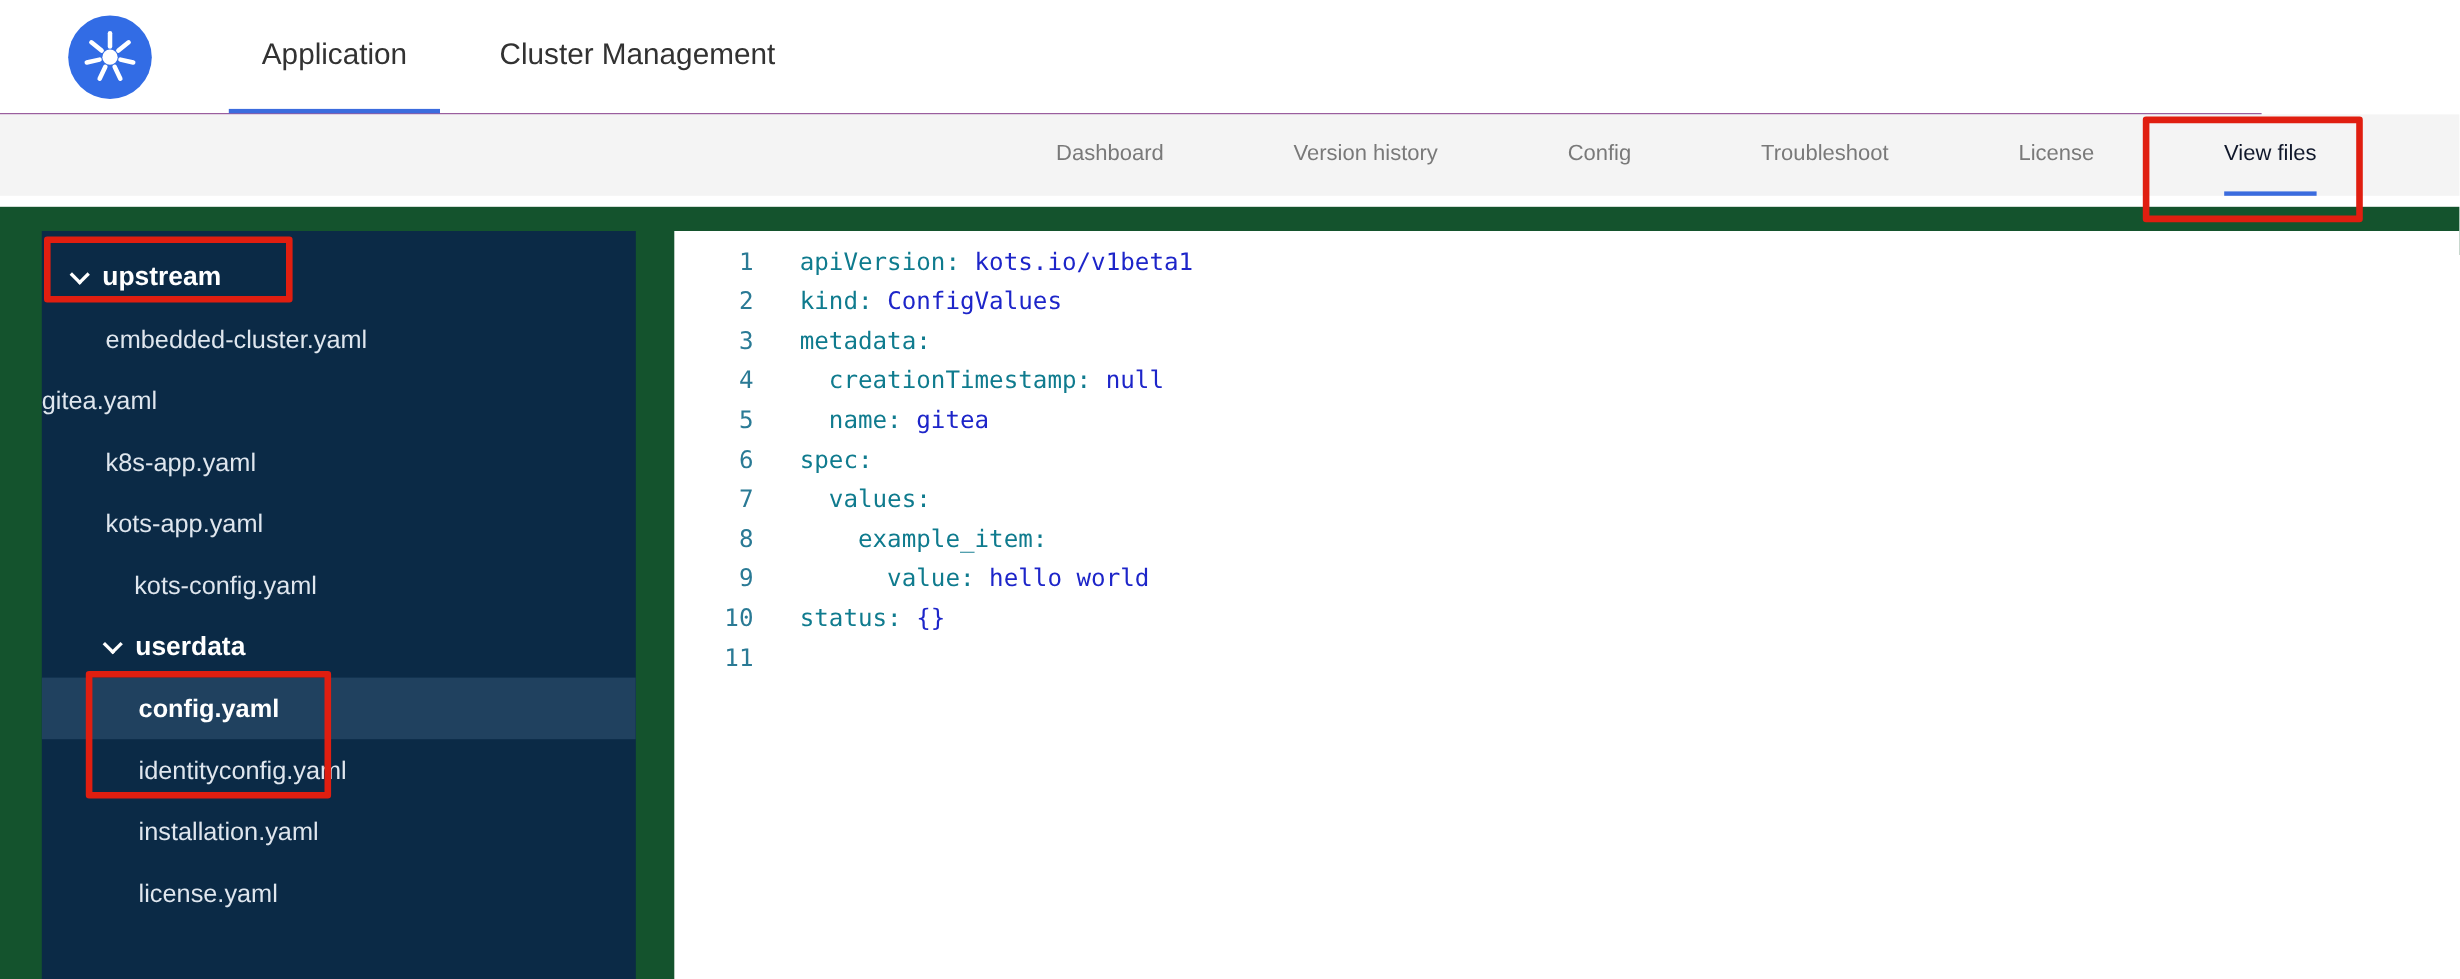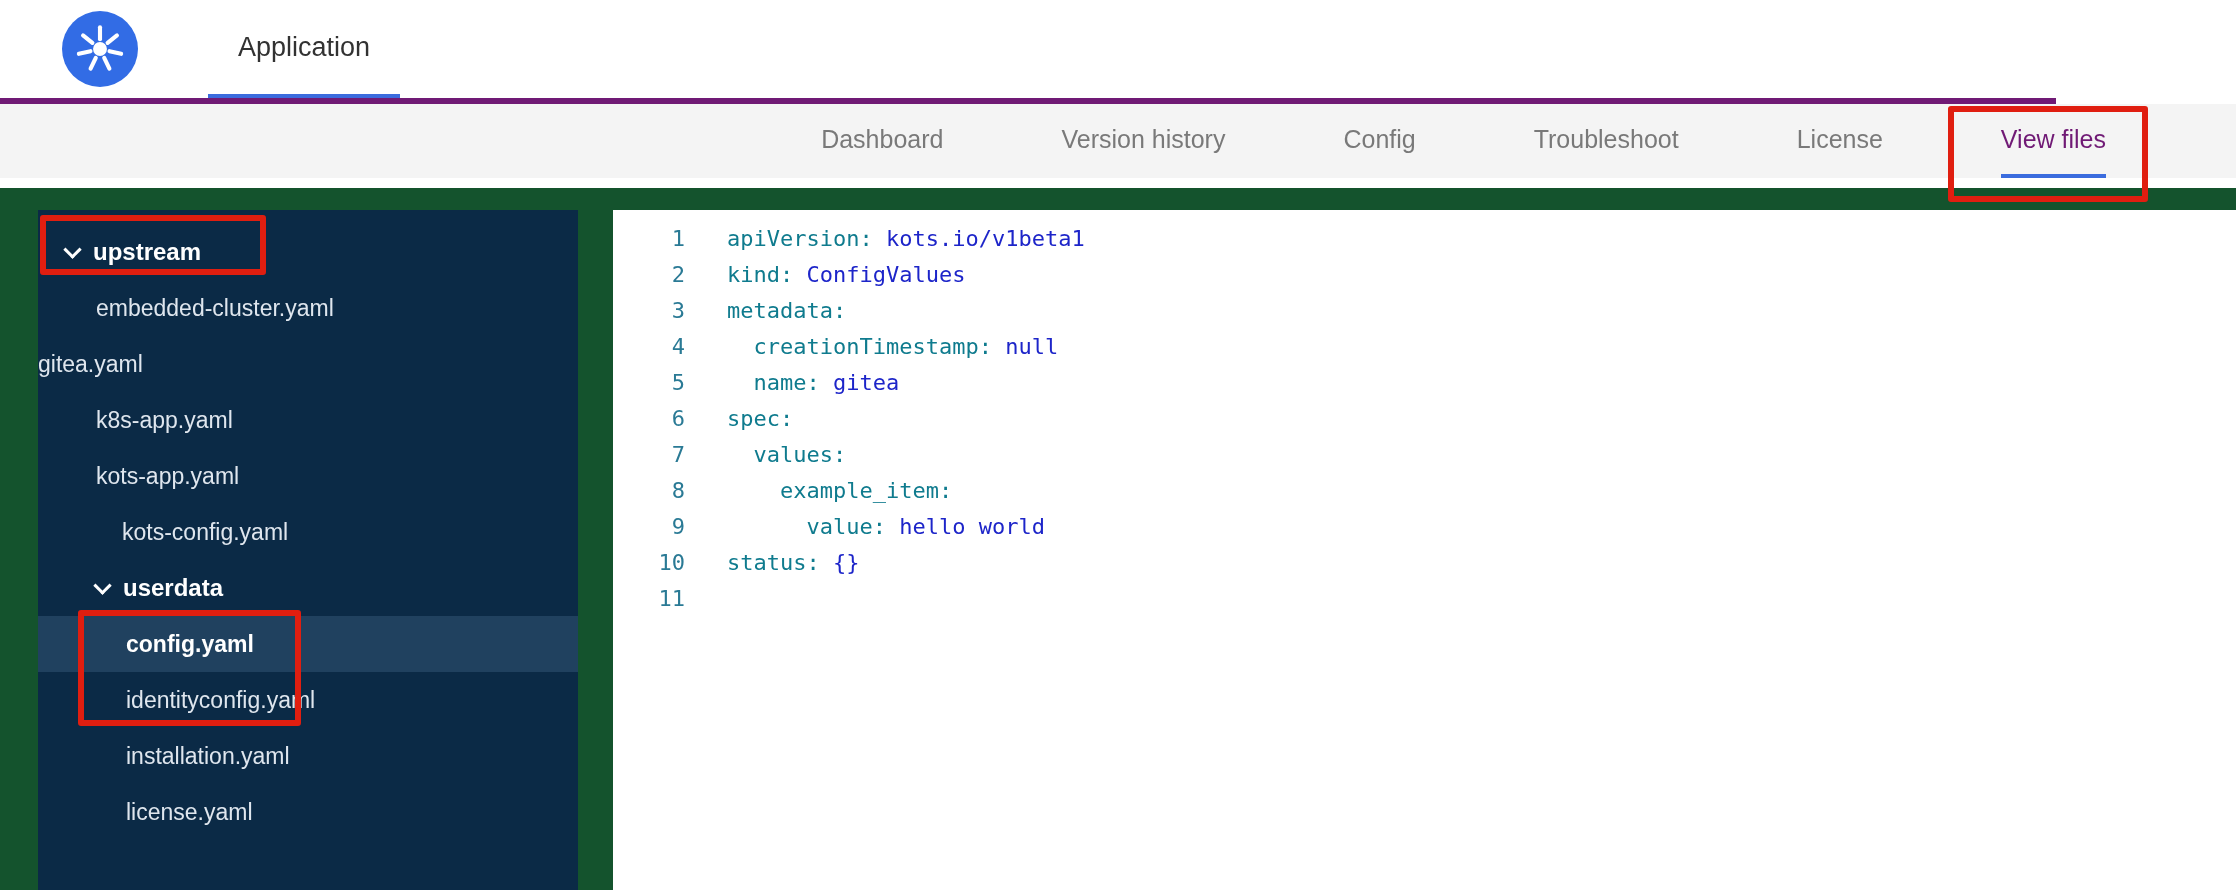--- a/index.html
+++ b/index.html
@@ -12,36 +12,36 @@
     --line-num:#2a7a95;
     --annotation:#e01e10;
     --subnav-bg:#f4f4f4;
   }
   *{margin:0;padding:0;box-sizing:border-box;}
   html,body{width:2236px;height:890px;overflow:hidden;}
   body{font-family:"Liberation Sans",sans-serif;background:#fff;position:relative;}
 
   
   .topbar{position:absolute;left:0;top:0;width:2056px;height:104px;background:#fff;
-    border-bottom:6px solid #701a75;display:flex;align-items:stretch;}
+    border-bottom:1px solid #701a75;display:flex;align-items:stretch;}
   .logo-wrap{display:flex;align-items:center;margin-left:62px;}
   .logo-circle{width:76px;height:76px;border-radius:50%;background:var(--k8s-blue);
     display:flex;align-items:center;justify-content:center;}
   .logo-circle svg{width:52px;height:52px;}
   .app-tabs{display:flex;align-items:stretch;margin-left:70px;gap:24px;}
   .tab{display:flex;align-items:center;padding:0 30px;font-size:27px;color:#323232;
     border-bottom:4px solid transparent;cursor:pointer;}
   .tab.active{border-bottom-color:var(--accent-blue);}
 
   
   .subnav{position:absolute;left:0;top:104px;width:2236px;height:74px;background:var(--subnav-bg);
     display:flex;align-items:stretch;justify-content:flex-end;padding-right:130px;gap:118px;}
-  .subnav-item{display:flex;align-items:center;font-size:25px;color:#797979;
+  .subnav-item{display:flex;align-items:center;font-size:20px;color:#797979;
     border-bottom:4px solid transparent;cursor:pointer;white-space:nowrap;text-align:right;}
-  .subnav-item.active{color:#701a75;border-bottom-color:var(--accent-blue);}
+  .subnav-item.active{color:#0f172a;border-bottom-color:var(--accent-blue);}
 
   
   .main{position:absolute;left:0;top:188px;width:2236px;height:712px;background:#14532d;}
 
   .sidebar{position:absolute;left:38px;top:22px;width:540px;height:690px;
     background:var(--sidebar-bg);padding-top:14px;overflow:hidden;}
   .tree-row{height:56px;display:flex;align-items:center;color:#dfe6ee;font-size:23px;
     cursor:pointer;white-space:nowrap;}
   .tree-row.folder{color:#ffffff;font-weight:bold;font-size:24px;}
   .tree-row.selected{background:var(--sidebar-sel);color:#ffffff;font-weight:bold;}
@@ -79,20 +79,21 @@
           <line x1="13.95" y1="16.05" x2="16.34" y2="21.01"></line>
           <line x1="10.05" y1="16.05" x2="7.66" y2="21.01"></line>
           <line x1="7.61" y1="13.0" x2="2.25" y2="14.23"></line>
           <line x1="8.48" y1="9.19" x2="4.18" y2="5.76"></line>
         </g>
       </svg>
     </div>
   </div>
   <div class="app-tabs">
       <div class="tab active">Application</div>
+      <div class="tab">Cluster Management</div>
     </div>
 </div>
 
 <div class="subnav">
     <div class="subnav-item">Dashboard</div>
     <div class="subnav-item">Version history</div>
     <div class="subnav-item">Config</div>
     <div class="subnav-item">Troubleshoot</div>
     <div class="subnav-item">License</div>
     <div class="subnav-item active">View files</div>

